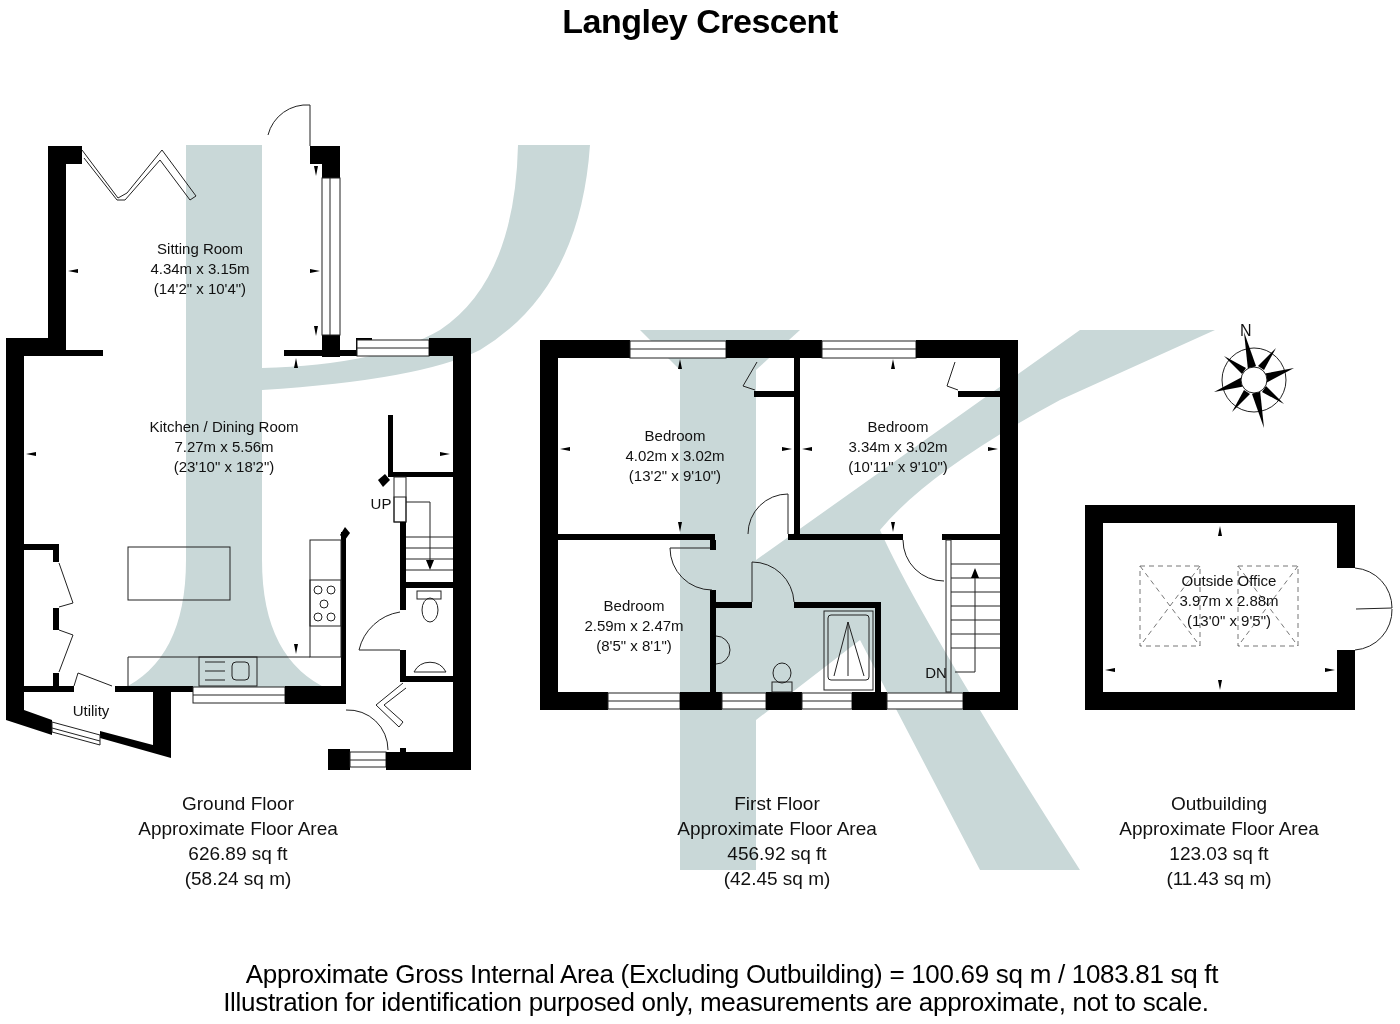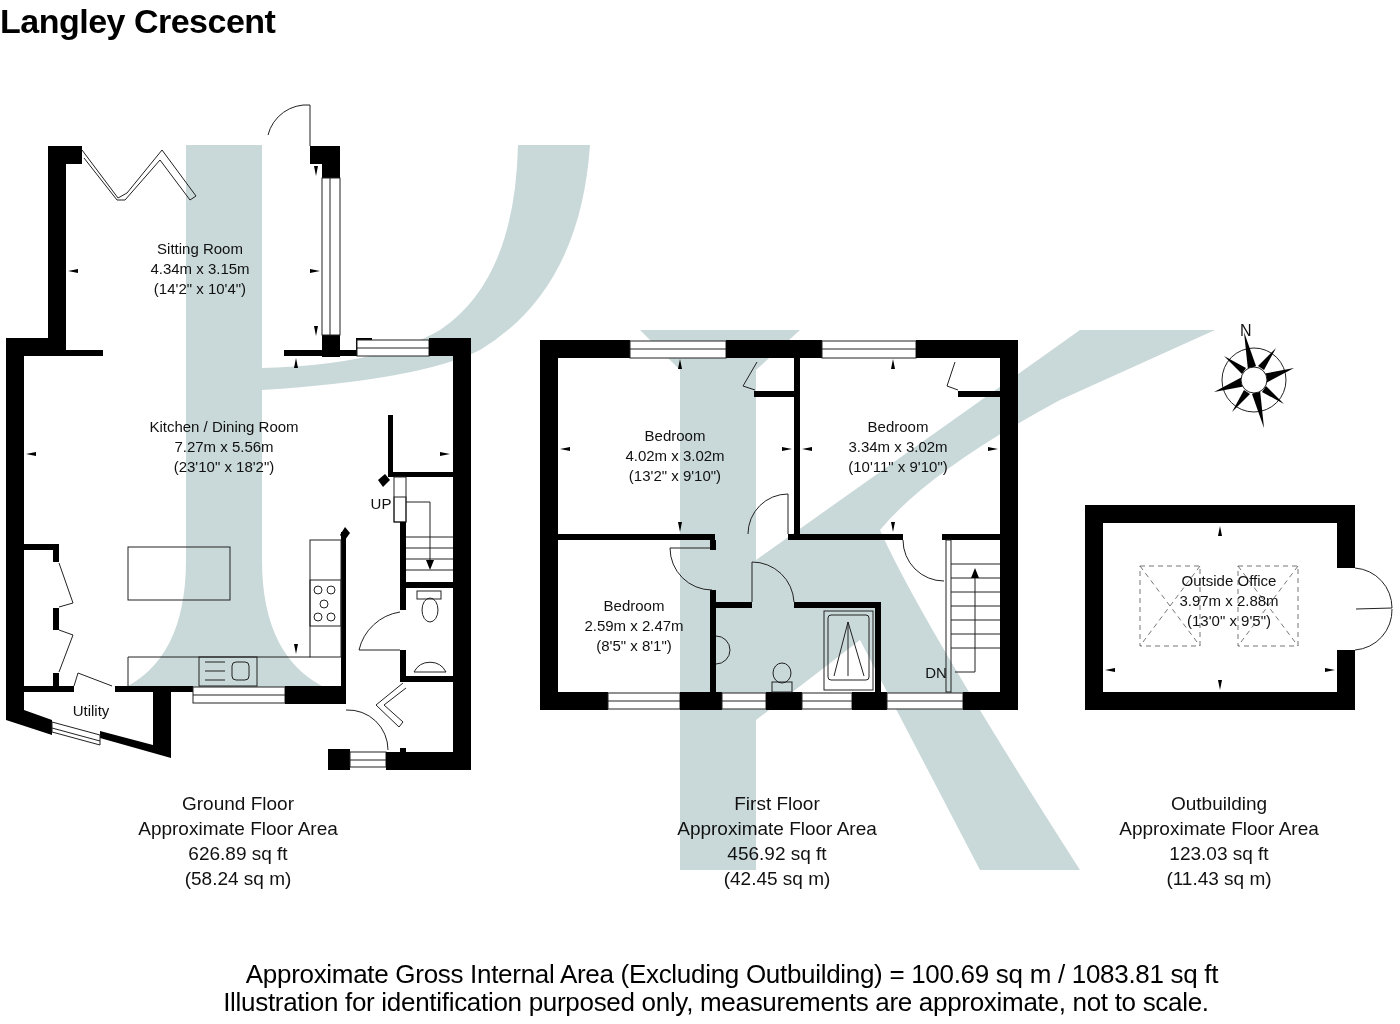--- a/index.html
+++ b/index.html
@@ -1,19 +1,19 @@
 <!DOCTYPE html>
 <html><head>
 <meta charset="utf-8">
 <style>
   html, body { margin: 0; padding: 0; background: #ffffff; }
   body { width: 1400px; height: 1024px; position: relative; overflow: hidden;
          font-family: "Liberation Sans", sans-serif; color: #000; }
   #plan { position: absolute; left: 0; top: 0; width: 1400px; height: 1024px; }
-  .title { position: absolute; left: 0; top: 2px; width: 1400px; text-align: left;
+  .title { position: absolute; left: 0; top: 2px; width: 1400px; text-align: center;
            font-weight: bold; font-size: 34px; letter-spacing: -0.5px; }
   svg text { font-family: "Liberation Sans", sans-serif; fill: #111; }
   .room-label { font-size: 15px; }
   .floor-label { font-size: 19px; }
   .footer { position: absolute; left: 0; width: 1400px; text-align: center; font-size: 26px; letter-spacing: -0.3px; }
   .w { fill: #000; }
   .ln { fill: none; stroke: #222; stroke-width: 1; }
   .win { fill: #fff; stroke: #222; stroke-width: 1; }
   .wm { fill: #c9d8d8; }
   .dash { fill: none; stroke: #777; stroke-width: 1; stroke-dasharray: 5 4; }

